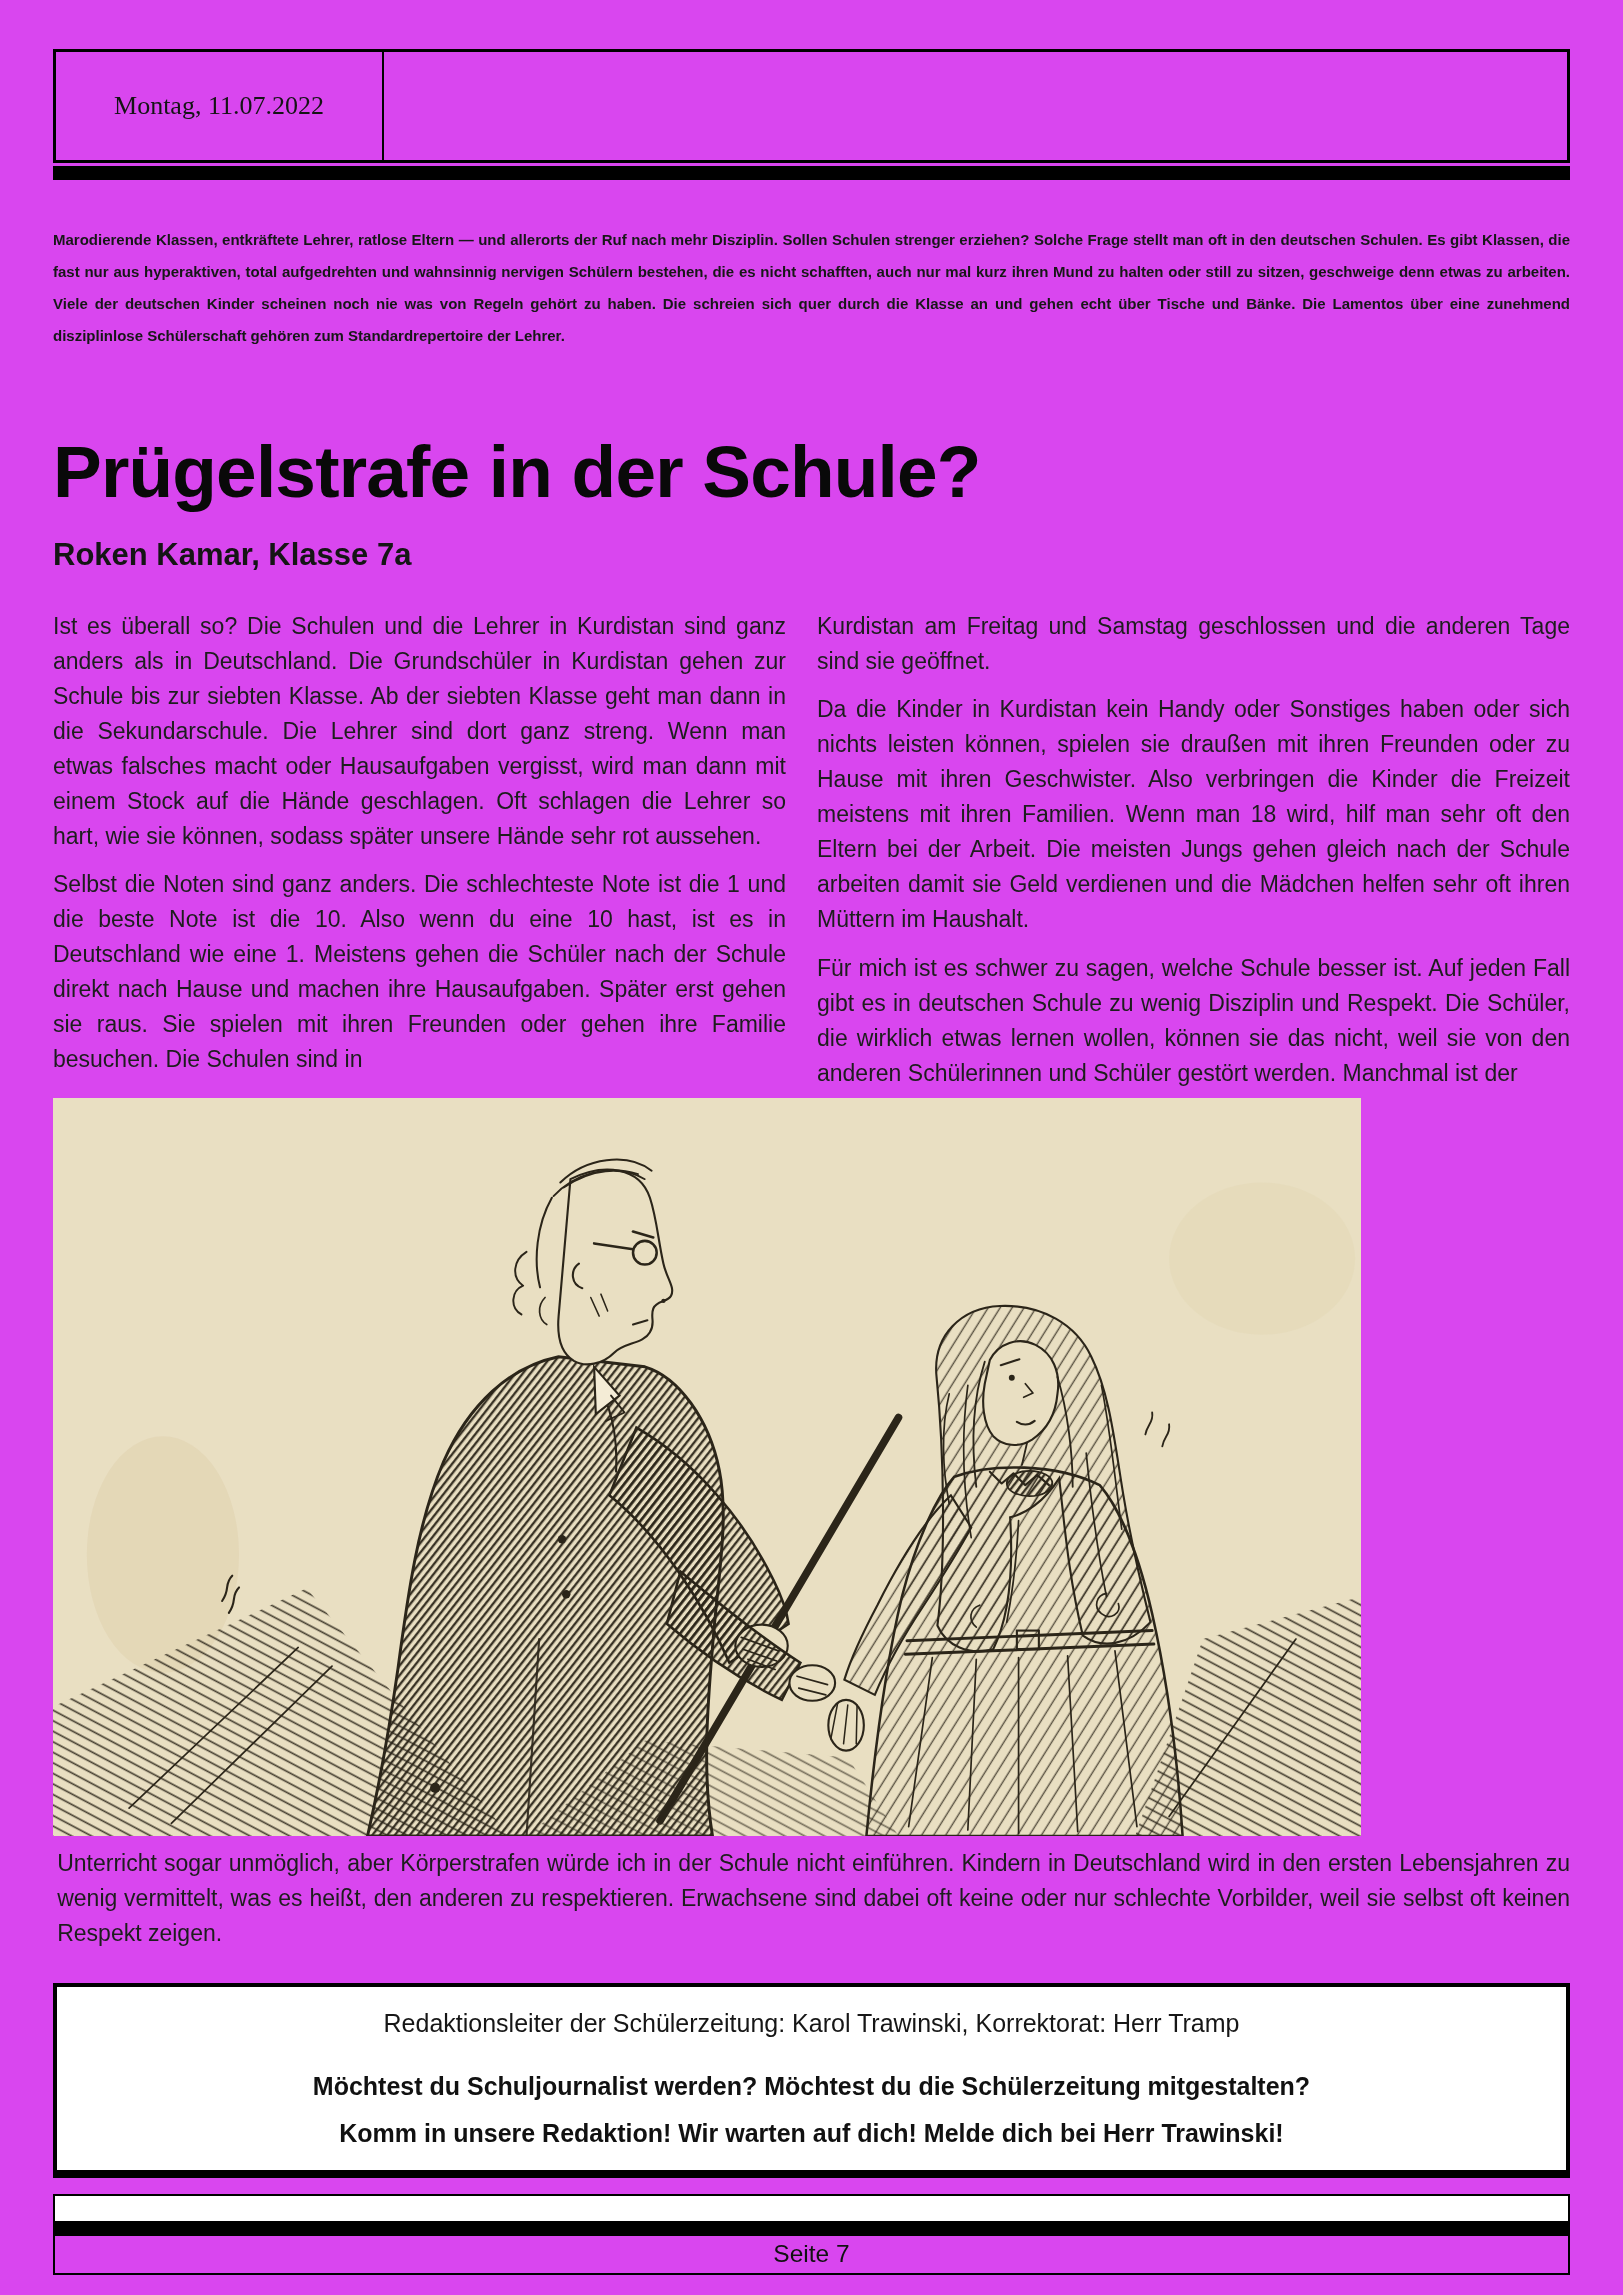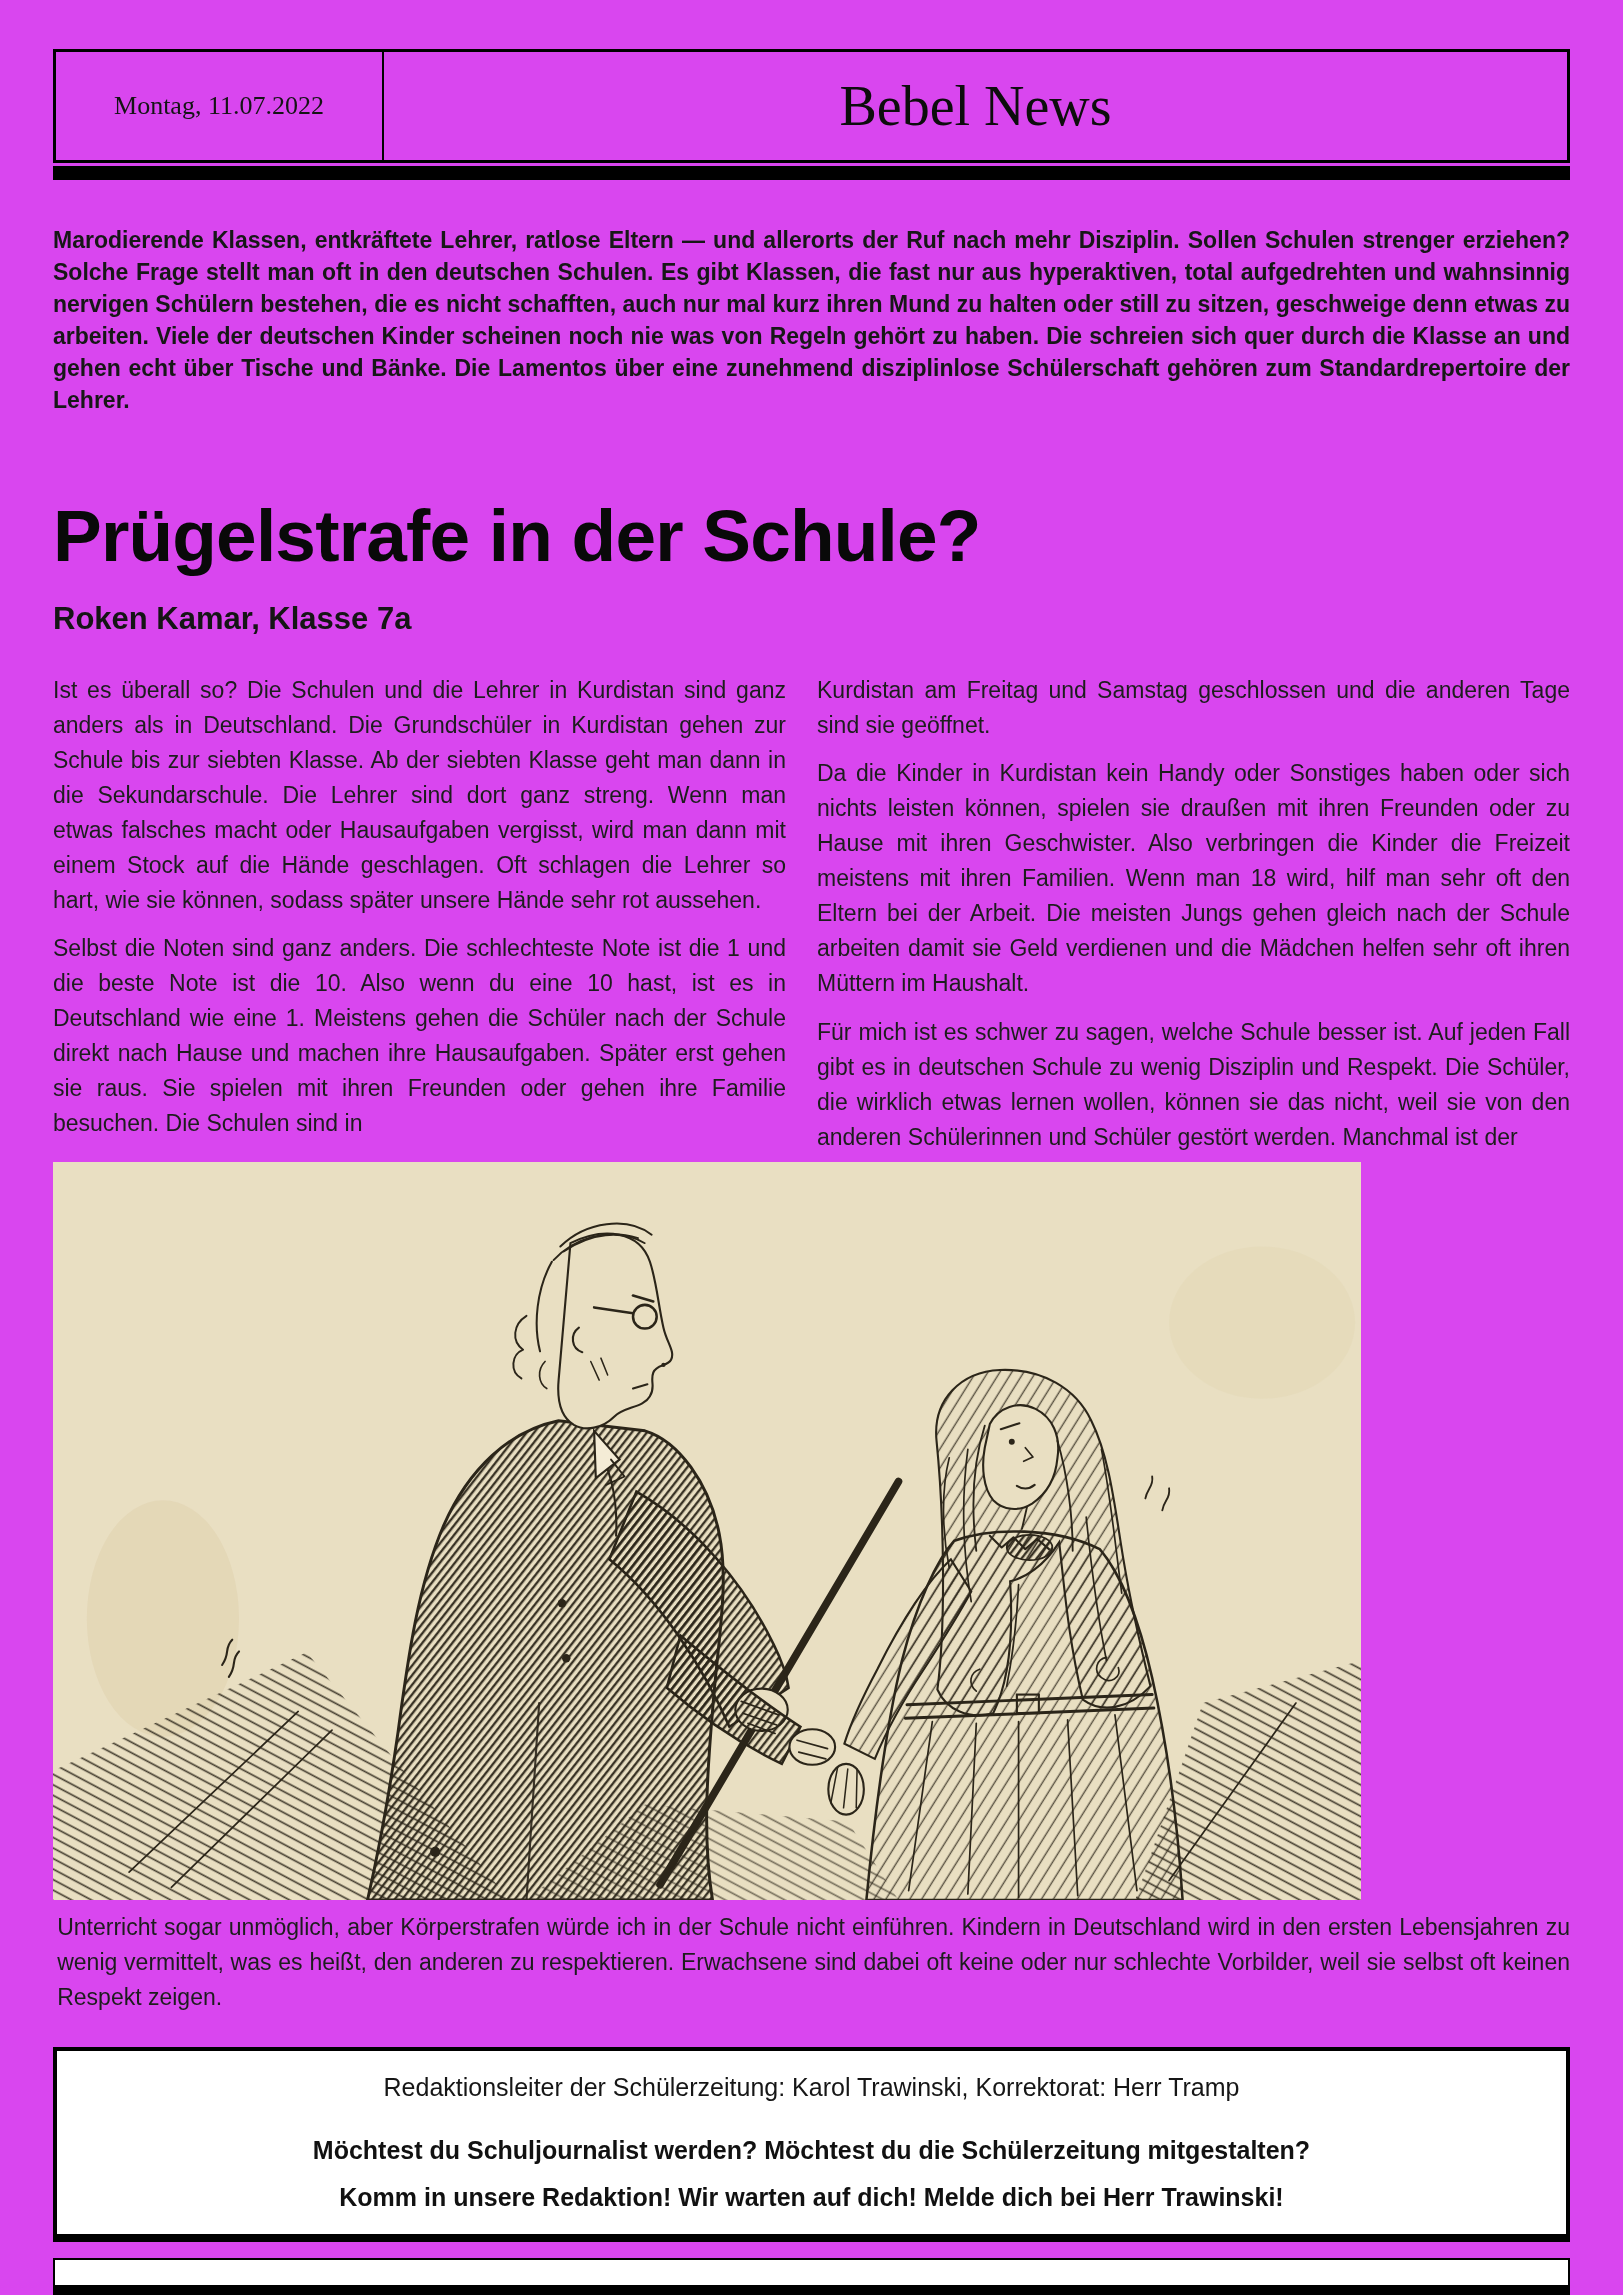--- a/index.html
+++ b/index.html
@@ -36,21 +36,21 @@
     display:flex;align-items:center;justify-content:center;
     font-family:"Liberation Serif",serif;
     font-size:56px;color:#0d0d0d;
   }
   .mast-rule{height:14.4px;background:#000;margin-top:2.5px;}
 
   
   .lede{
     margin:44px 0 0;
     font-weight:bold;
-    font-size:23px;line-height:32px;
+    font-size:15px;line-height:32px;
     text-align:justify;
     color:#171717;
   }
 
   
   .headline{
     margin:81px 0 0;
     font-size:73px;line-height:1.08;
     font-weight:bold;letter-spacing:-0.8px;
     color:#090909;
@@ -105,21 +105,20 @@
 </style>
 </head>
 <body>
 
 <div class="page">
   <div class="inner">
 
     <header>
       <div class="mast-box">
         <div class="mast-date">Montag, 11.07.2022</div>
-        <div class="mast-title">Bebel News</div>
       </div>
       <div class="mast-rule"></div>
     </header>
 
     <p class="lede">Marodierende Klassen, entkräftete Lehrer, ratlose Eltern — und allerorts der Ruf nach mehr Disziplin. Sollen Schulen strenger erziehen? Solche Frage stellt man oft in den deutschen Schulen. Es gibt Klassen, die fast nur aus hyperaktiven, total aufgedrehten und wahnsinnig nervigen Schülern bestehen, die es nicht schafften, auch nur mal kurz ihren Mund zu halten oder still zu sitzen, geschweige denn etwas zu arbeiten. Viele der deutschen Kinder scheinen noch nie was von Regeln gehört zu haben. Die schreien sich quer durch die Klasse an und gehen echt über Tische und Bänke. Die Lamentos über eine zunehmend disziplinlose Schülerschaft gehören zum Standardrepertoire der Lehrer.</p>
 
     <h1 class="headline">Prügelstrafe in der Schule?</h1>
     <div class="byline">Roken Kamar, Klasse 7a</div>
 
     <div class="cols">

